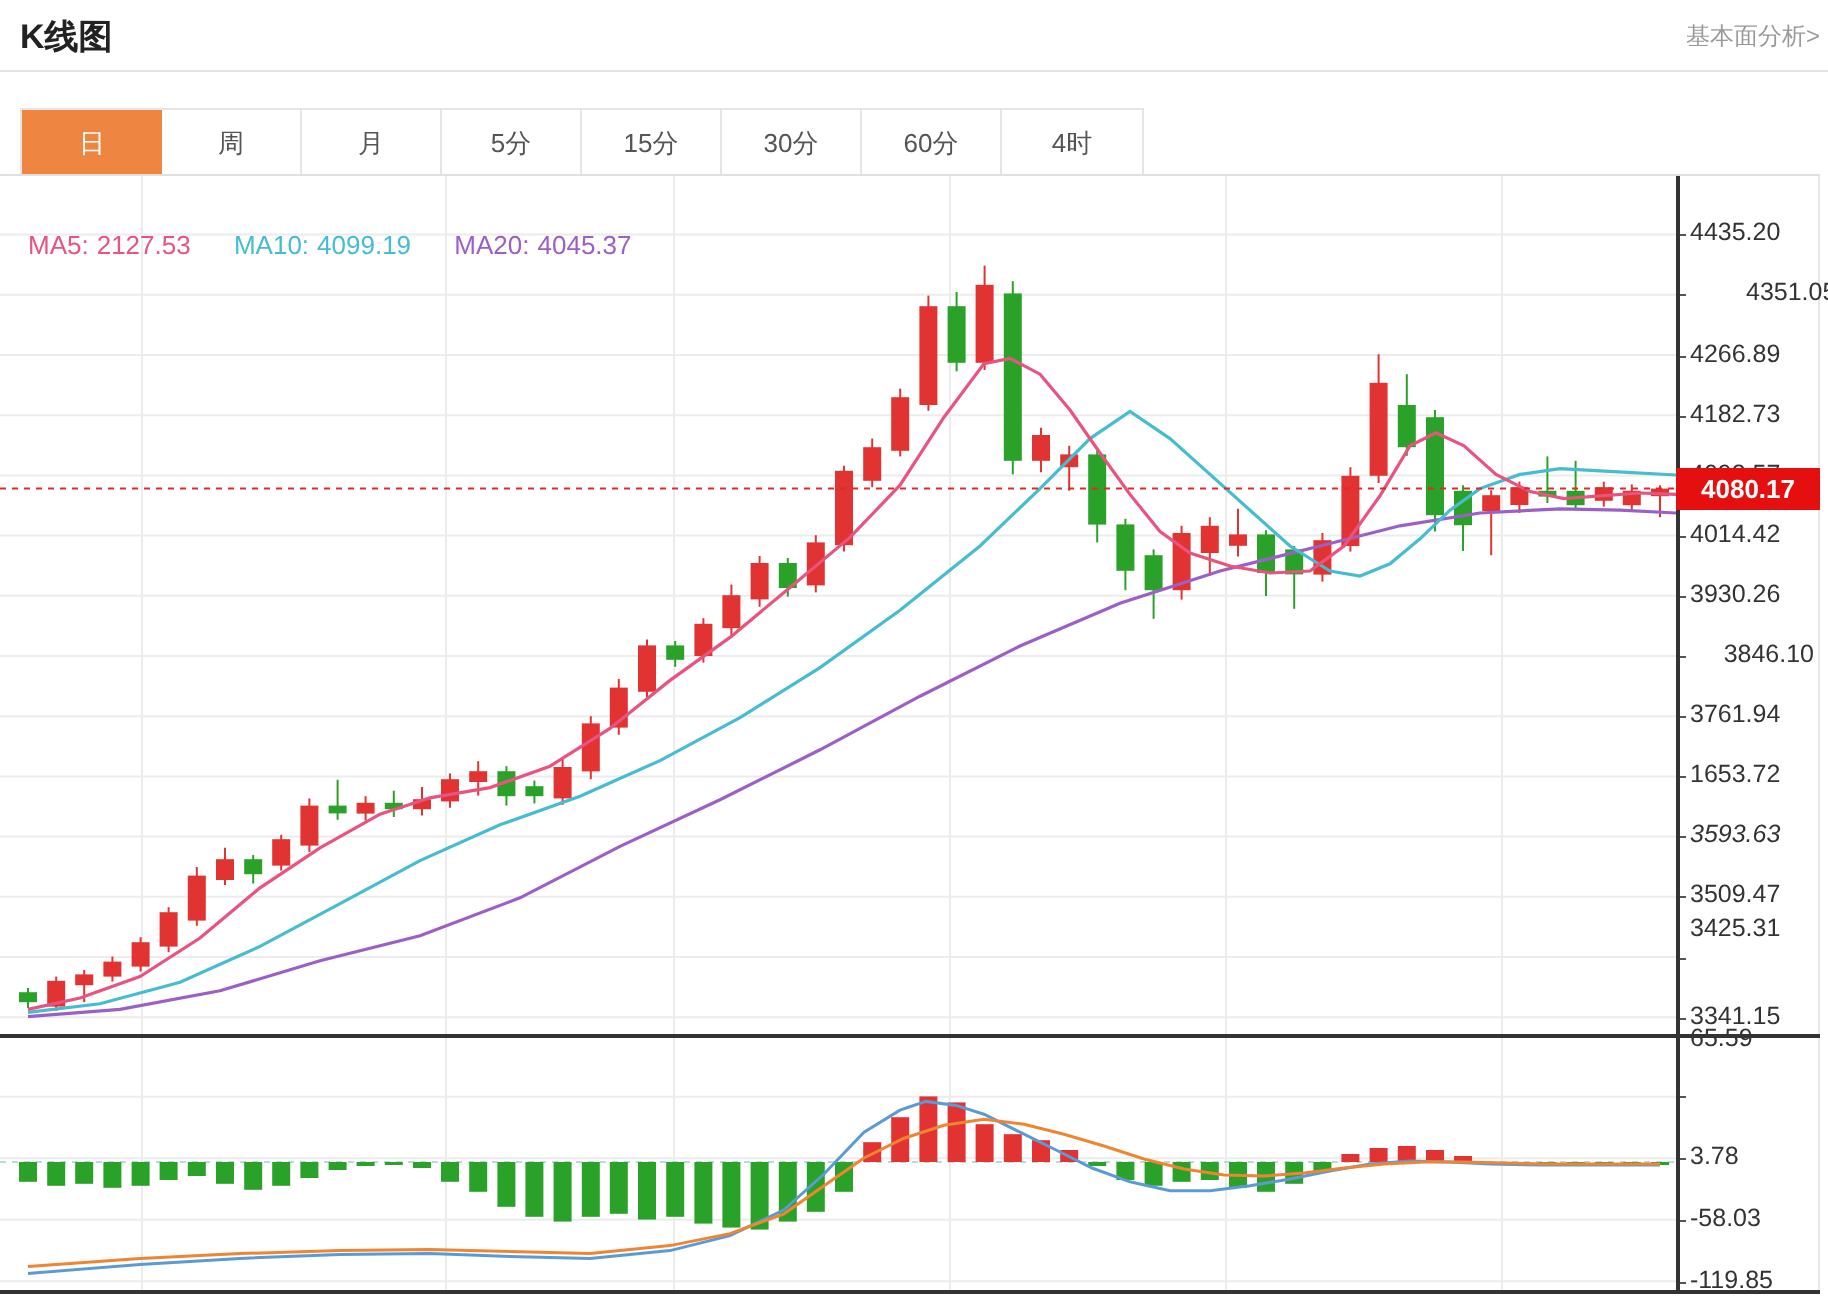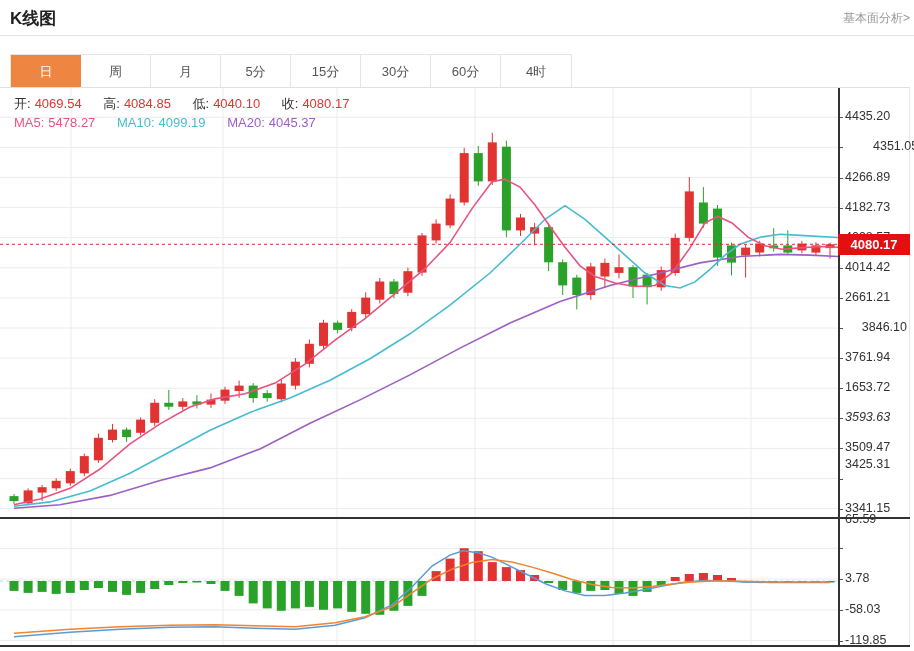--- a/index.html
+++ b/index.html
@@ -41,28 +41,22 @@
       <div class="tab">周</div>
       <div class="tab">月</div>
       <div class="tab">5分</div>
       <div class="tab">15分</div>
       <div class="tab">30分</div>
       <div class="tab">60分</div>
       <div class="tab">4时</div>
     </div>
   <div class="charttop"></div>
 
-  <div class="overlay" style="left:14px;top:95px;">
-    <span class="grp"><span style="color: rgb(51, 51, 51);">开:</span><span class="val" style="color: rgb(226, 51, 51);">4069.54</span></span>
-    <span class="grp"><span style="color: rgb(51, 51, 51);">高:</span><span class="val" style="color: rgb(226, 51, 51);">4084.85</span></span>
-    <span class="grp"><span style="color: rgb(51, 51, 51);">低:</span><span class="val" style="color: rgb(226, 51, 51);">4040.10</span></span>
-    <span class="grp"><span style="color: rgb(51, 51, 51);">收:</span><span class="val" style="color: rgb(226, 51, 51);">4080.17</span></span>
-  </div>
   <div class="overlay" style="left:14px;top:115px;">
-    <span class="grp" id="ma5g" style="color: rgb(232, 83, 127);"><span>MA5:</span><span>5478.27</span></span>
+    <span class="grp" id="ma5g" style="color: rgb(232, 83, 127);"><span>MA5:</span><span>2127.53</span></span>
     <span class="grp" id="ma10g" style="color: rgb(69, 188, 210);"><span>MA10:</span><span>4099.19</span></span>
     <span class="grp" id="ma20g" style="color: rgb(156, 95, 198);"><span>MA20:</span><span>4045.37</span></span>
   </div>
 
   <svg id="mainSvg" width="838" height="429">
       <line x1="0" y1="29.3" x2="838" y2="29.3" stroke="#ececec" stroke-width="1"></line>
       <line x1="0" y1="59.4" x2="838" y2="59.4" stroke="#ececec" stroke-width="1"></line>
       <line x1="0" y1="89.5" x2="838" y2="89.5" stroke="#ececec" stroke-width="1"></line>
       <line x1="0" y1="119.6" x2="838" y2="119.6" stroke="#ececec" stroke-width="1"></line>
       <line x1="0" y1="149.7" x2="838" y2="149.7" stroke="#ececec" stroke-width="1"></line>
@@ -408,21 +402,21 @@
       <div class="axlbl" style="top: 139.4px; margin-left: 28px;">4351.05</div>
       <div class="axtick" style="top: 177.5px;"></div>
       <div class="axlbl" style="top: 169.5px;">4266.89</div>
       <div class="axtick" style="top: 207.6px;"></div>
       <div class="axlbl" style="top: 199.6px;">4182.73</div>
       <div class="axtick" style="top: 237.7px;"></div>
       <div class="axlbl" style="top: 229.7px;">4098.57</div>
       <div class="axtick" style="top: 267.8px;"></div>
       <div class="axlbl" style="top: 259.8px;">4014.42</div>
       <div class="axtick" style="top: 297.9px;"></div>
-      <div class="axlbl" style="top: 289.9px;">2661.21</div>
+      <div class="axlbl" style="top: 289.9px;">3930.26</div>
       <div class="axtick" style="top: 328px;"></div>
       <div class="axlbl" style="top: 320px; text-align: right;">3846.10</div>
       <div class="axtick" style="top: 358.1px;"></div>
       <div class="axlbl" style="top: 350.1px;">3761.94</div>
       <div class="axtick" style="top: 388.2px;"></div>
       <div class="axlbl" style="top: 380.2px;">1653.72</div>
       <div class="axtick" style="top: 418.3px;"></div>
       <div class="axlbl" style="top: 410.3px; font-style: italic;">3593.63</div>
       <div class="axtick" style="top: 448.4px;"></div>
       <div class="axlbl" style="top: 440.4px;">3509.47</div>

